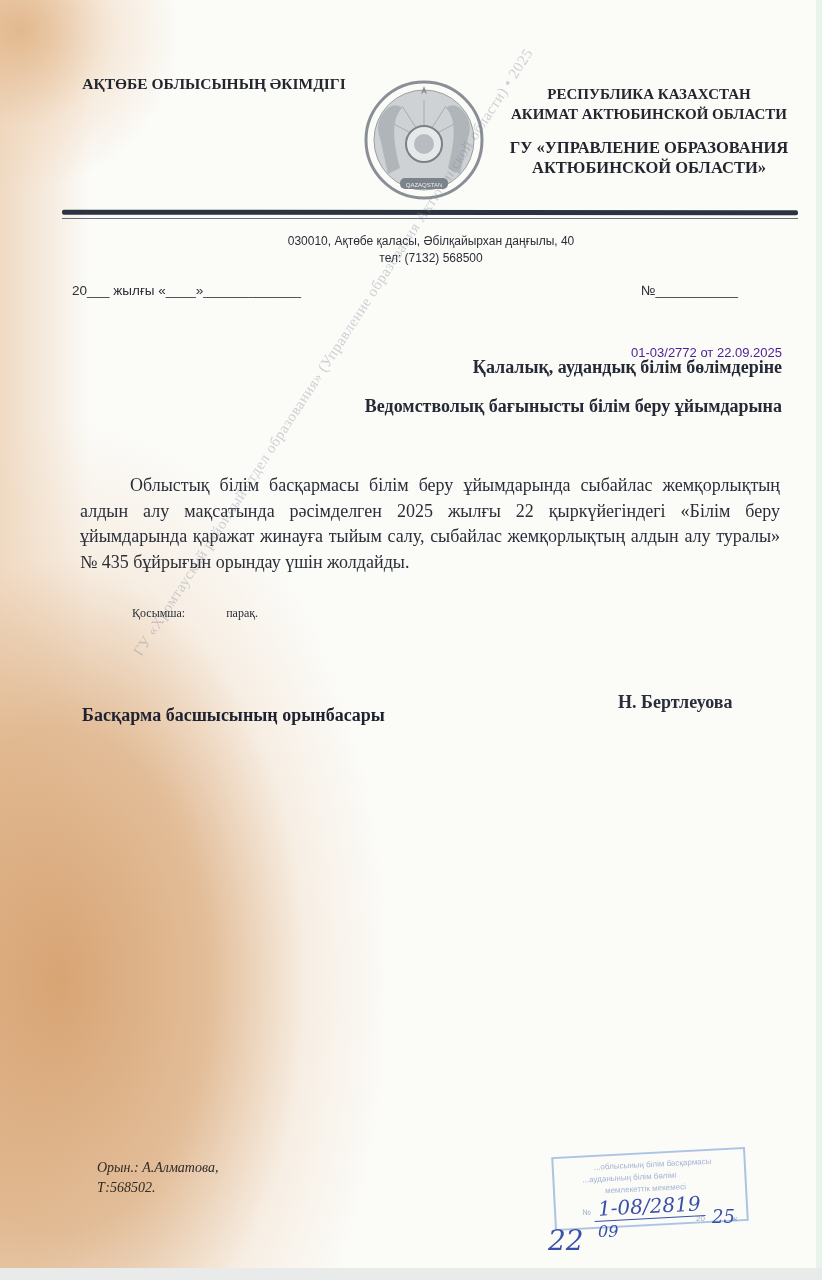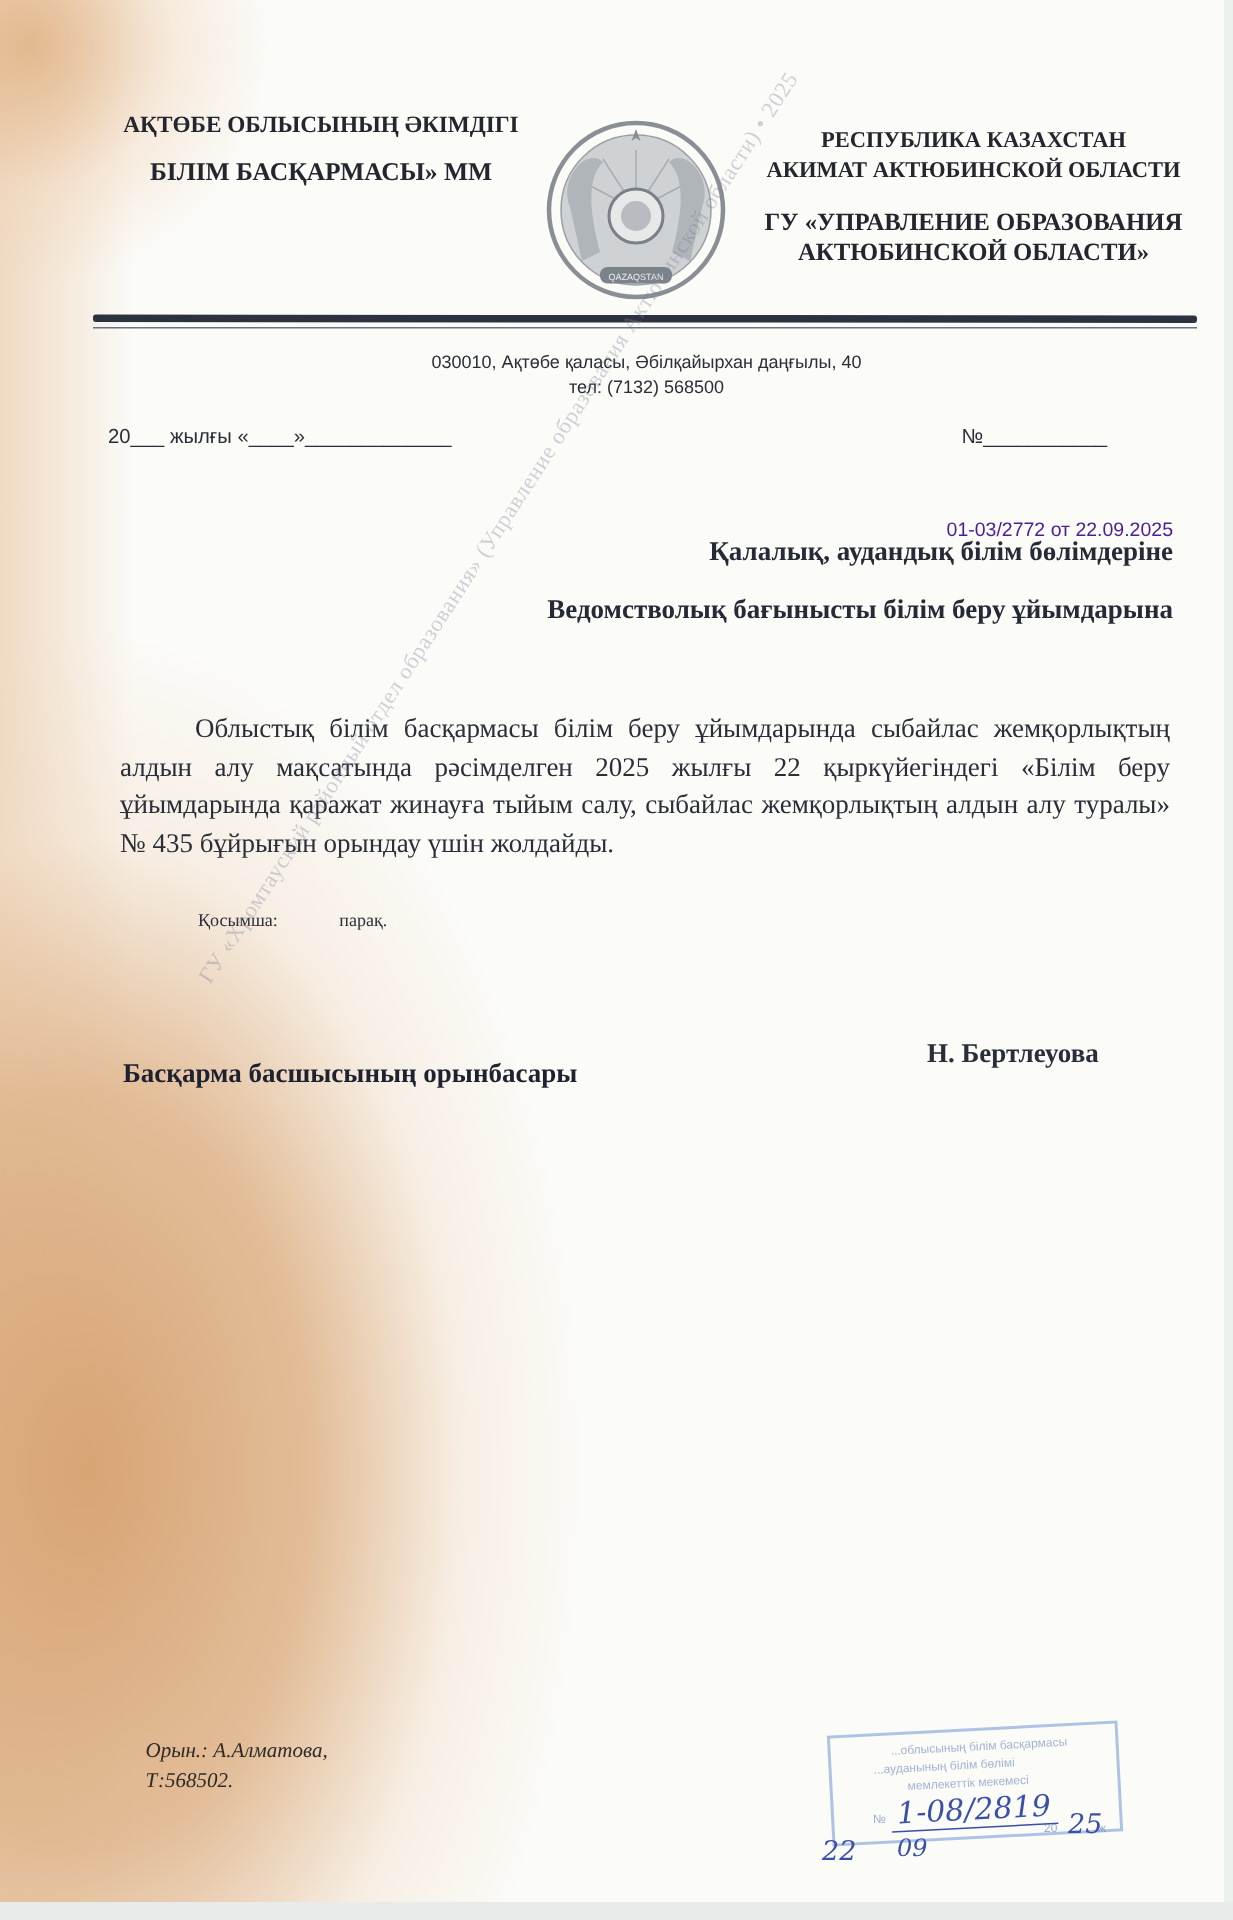--- a/index.html
+++ b/index.html
@@ -51,37 +51,36 @@
 
   .exec { position:absolute; left:97px; top:1134px; font-style:italic; font-size:14px; line-height:20px; color:#2e2a26;margin-top:24px; }
 
   .watermark { position:absolute; left:130px; top:650px; font-size:15px; color:rgba(120,130,150,0.35); transform:rotate(-57deg); transform-origin:0 0; white-space:nowrap; letter-spacing:0.5px; }
 
   .stamp { position:absolute; left:553px; top:1152px; width:190px; height:70px; border:2px solid rgba(110,150,210,0.55); transform:rotate(-3deg); }
   .stamp .st { position:absolute; left:10px; font-family:"Liberation Sans", sans-serif; font-size:8px; color:rgba(90,120,180,0.55); white-space:nowrap; }
   .hw { position:absolute; font-family:"DejaVu Serif", serif; font-style:italic; color:#3a4fa8; }
   .hw-num { left:594px; top:1194px; font-size:20px; border-bottom:1.5px solid #3a4fa8; padding:0 4px; transform:rotate(-3deg); }
   .hw-month { left:598px; top:1222px; font-size:16px; }
-  .hw-day { left:548px; top:1224px; font-size:18px; }
+  .hw-day { left:548px; top:1224px; font-size:28px; }
   .hw-year { left:712px; top:1206px; font-size:18px; }
   .hw-year-prefix { position:absolute; left:696px; top:1214px; font-family:"Liberation Sans", sans-serif; font-size:8px; color:rgba(90,120,180,0.6); }
   .hw-year-suffix { position:absolute; left:732px; top:1214px; font-family:"Liberation Sans", sans-serif; font-size:8px; color:rgba(90,120,180,0.6); }
   .hw-no { position:absolute; left:582px; top:1208px; font-family:"Liberation Sans", sans-serif; font-size:8px; color:rgba(90,120,180,0.6); }
 </style>
 </head>
 <body>
 
 <div class="page"></div>
 <div class="right-edge"></div>
 <div class="bottom-edge"></div>
 
 <div class="hdr-left">
   <div>АҚТӨБЕ ОБЛЫСЫНЫҢ ӘКІМДІГІ</div>
   <div class="g2">
-    <div>БІЛІМ  БАСҚАРМАСЫ» ММ</div>
   </div>
 </div>
 
 <svg class="emblem" viewBox="0 0 124 130">
   <circle cx="62" cy="62" r="58" fill="none" stroke="#8a8f96" stroke-width="3"></circle>
   <circle cx="62" cy="62" r="50" fill="#cfd2d4" stroke="#9aa0a6" stroke-width="1"></circle>
   <g stroke="#a8adb2" stroke-width="1">
     <line x1="62" y1="62" x2="62" y2="22"></line>
       <line x1="62" y1="62" x2="40" y2="28"></line>
     <line x1="62" y1="62" x2="84" y2="28"></line>

